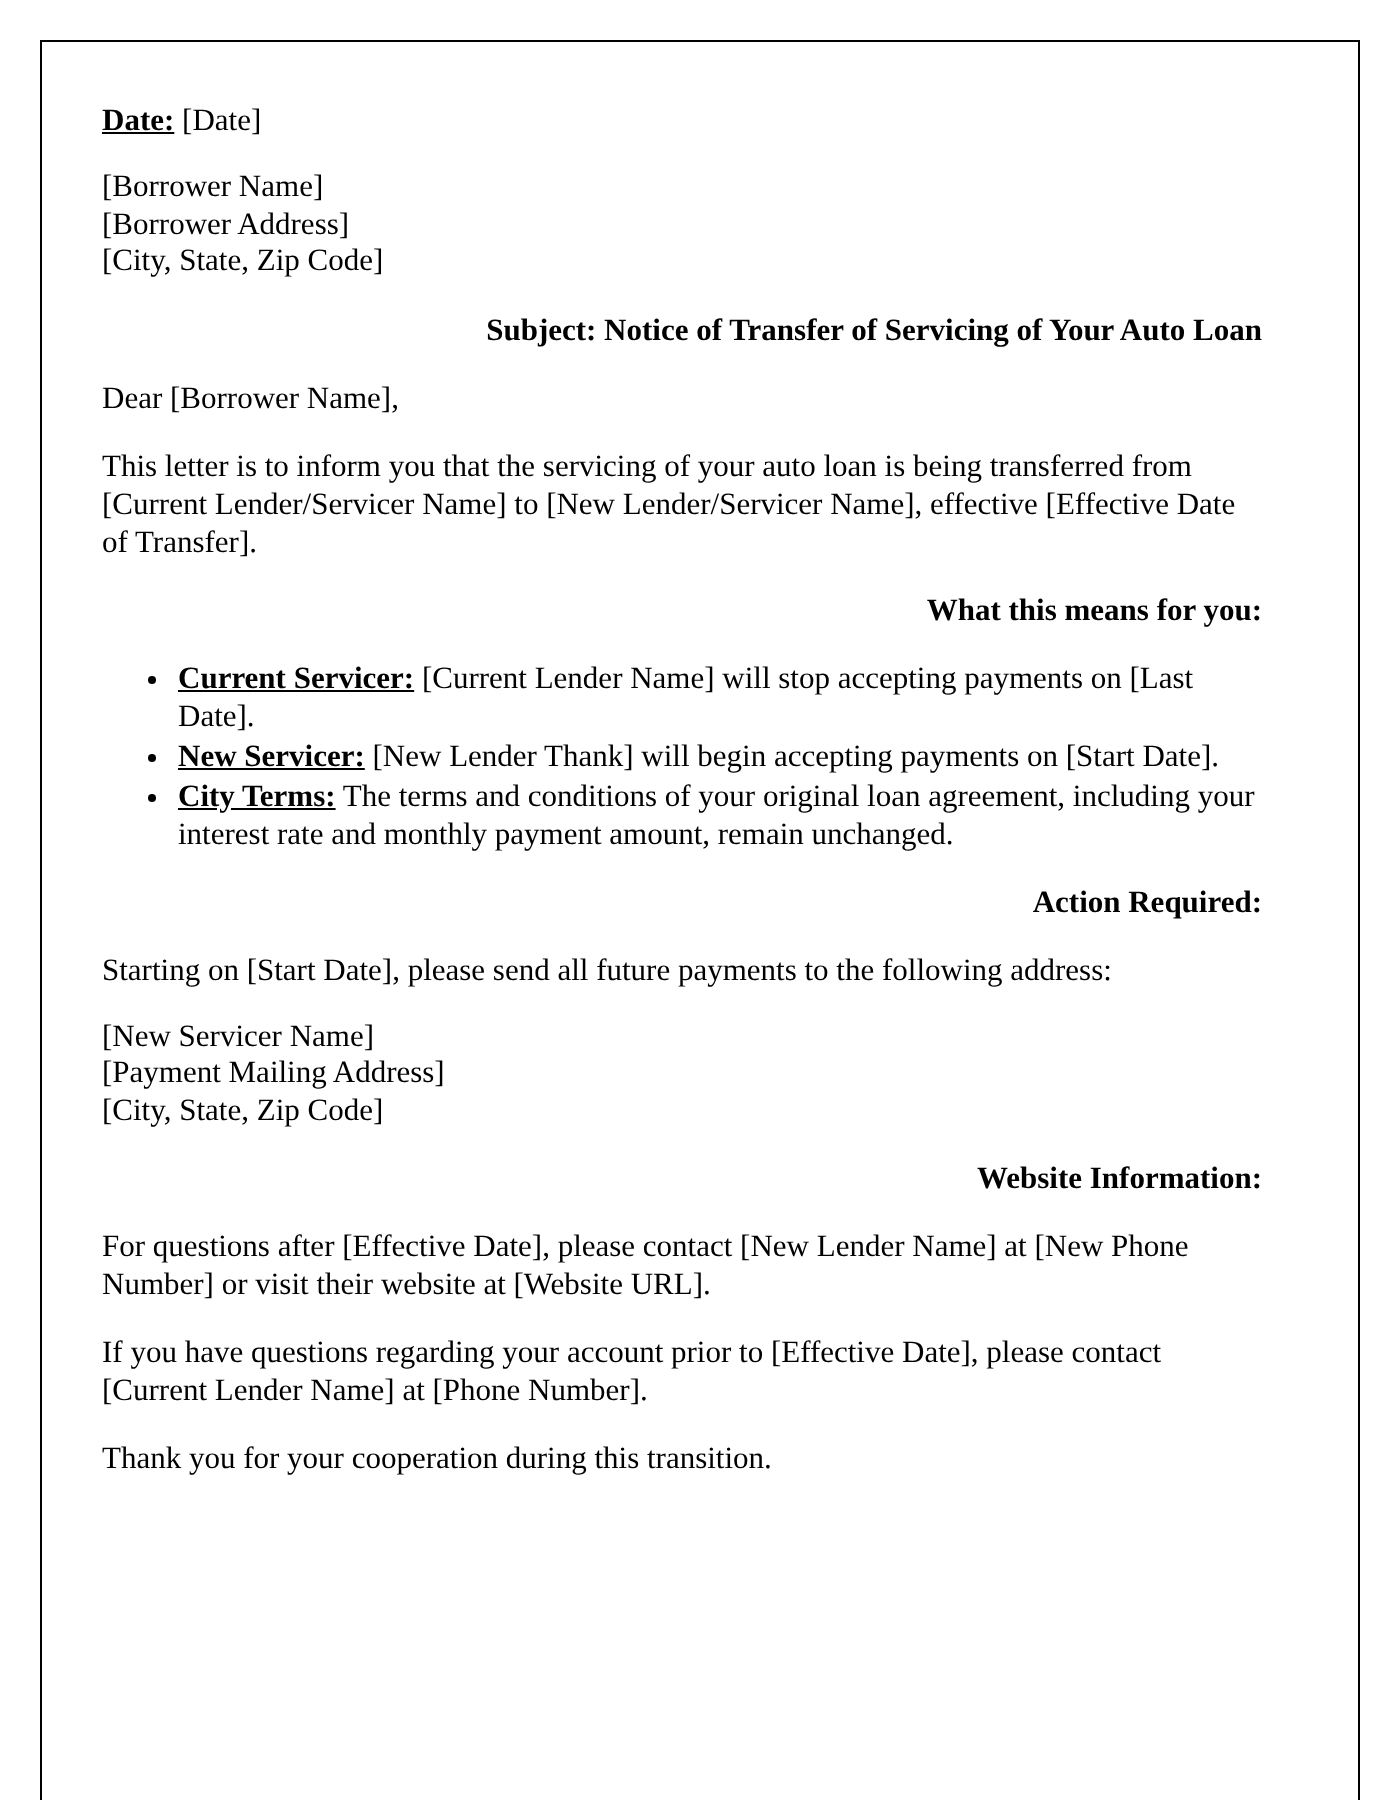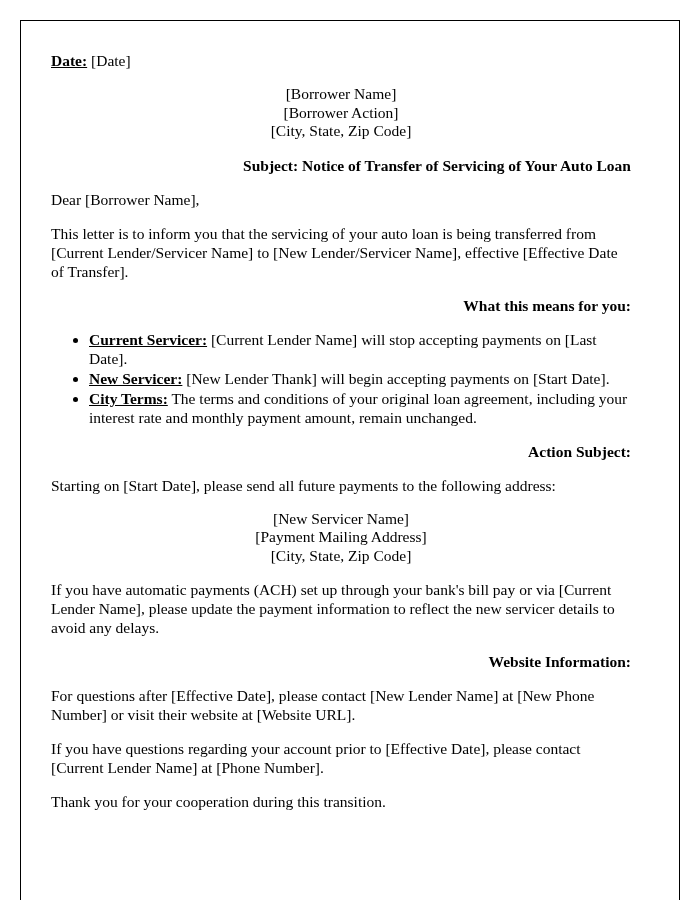--- a/index.html
+++ b/index.html
@@ -18,21 +18,21 @@
     width: 660px;
     height: 1080px; 
     border: 1px solid #000000;
     background: #ffffff;
     padding: 30px 48px 30px 30px;
     font-size: 15.5px;
     line-height: 19px;
   }
   .para { margin: 0 0 15px 0; }
   .para:last-child { margin-bottom: 18px; }
-  .addr-block { margin: 0 0 15px 0; text-align: center; }
+  .addr-block { margin: 0 0 15px 0; }
   .addr-line { line-height: 18.5px; }
   .bold { font-weight: bold; text-decoration: underline; }
   .heading { font-weight: bold; margin: 0 0 15px 0; text-align: right; }
   ul.bullets {
     margin: 0 0 15px 0;
     padding-left: 38px;
     list-style: disc;
   }
   ul.bullets li { margin: 0 0 1px 0; }
 </style>
@@ -40,21 +40,21 @@
 <body>
 
 <div class="page">
 
   <p class="para">
     <span class="bold">Date:</span><span> [Date]</span>
   </p>
 
   <div class="addr-block">
     <div class="addr-line">[Borrower Name]</div>
-    <div class="addr-line">[Borrower Action]</div>
+    <div class="addr-line">[Borrower Address]</div>
     <div class="addr-line">[City, State, Zip Code]</div>
   </div>
 
   <p class="heading">Subject: Notice of Transfer of Servicing of Your Auto Loan</p>
 
   <p class="para">Dear [Borrower Name],</p>
 
   <p class="para">This letter is to inform you that the servicing of your auto loan is being transferred from [Current Lender/Servicer Name] to [New Lender/Servicer Name], effective [Effective Date of Transfer].</p>
 
   <p class="heading">What this means for you:</p>
@@ -64,31 +64,30 @@
       <span class="bold">Current Servicer:</span><span> [Current Lender Name] will stop accepting payments on [Last Date].</span>
     </li>
     <li>
       <span class="bold">New Servicer:</span><span> [New Lender Thank] will begin accepting payments on [Start Date].</span>
     </li>
     <li>
       <span class="bold">City Terms:</span><span> The terms and conditions of your original loan agreement, including your interest rate and monthly payment amount, remain unchanged.</span>
     </li>
   </ul>
 
-  <p class="heading">Action Subject:</p>
+  <p class="heading">Action Required:</p>
 
   <p class="para">Starting on [Start Date], please send all future payments to the following address:</p>
 
   <div class="addr-block">
     <div class="addr-line">[New Servicer Name]</div>
     <div class="addr-line">[Payment Mailing Address]</div>
     <div class="addr-line">[City, State, Zip Code]</div>
   </div>
 
-  <p class="para">If you have automatic payments (ACH) set up through your bank's bill pay or via [Current Lender Name], please update the payment information to reflect the new servicer details to avoid any delays.</p>
 
   <p class="heading">Website Information:</p>
 
   <p class="para">For questions after [Effective Date], please contact [New Lender Name] at [New Phone Number] or visit their website at [Website URL].</p>
 
   <p class="para">If you have questions regarding your account prior to [Effective Date], please contact [Current Lender Name] at [Phone Number].</p>
 
   <p class="para">Thank you for your cooperation during this transition.</p>
 
 </div>

